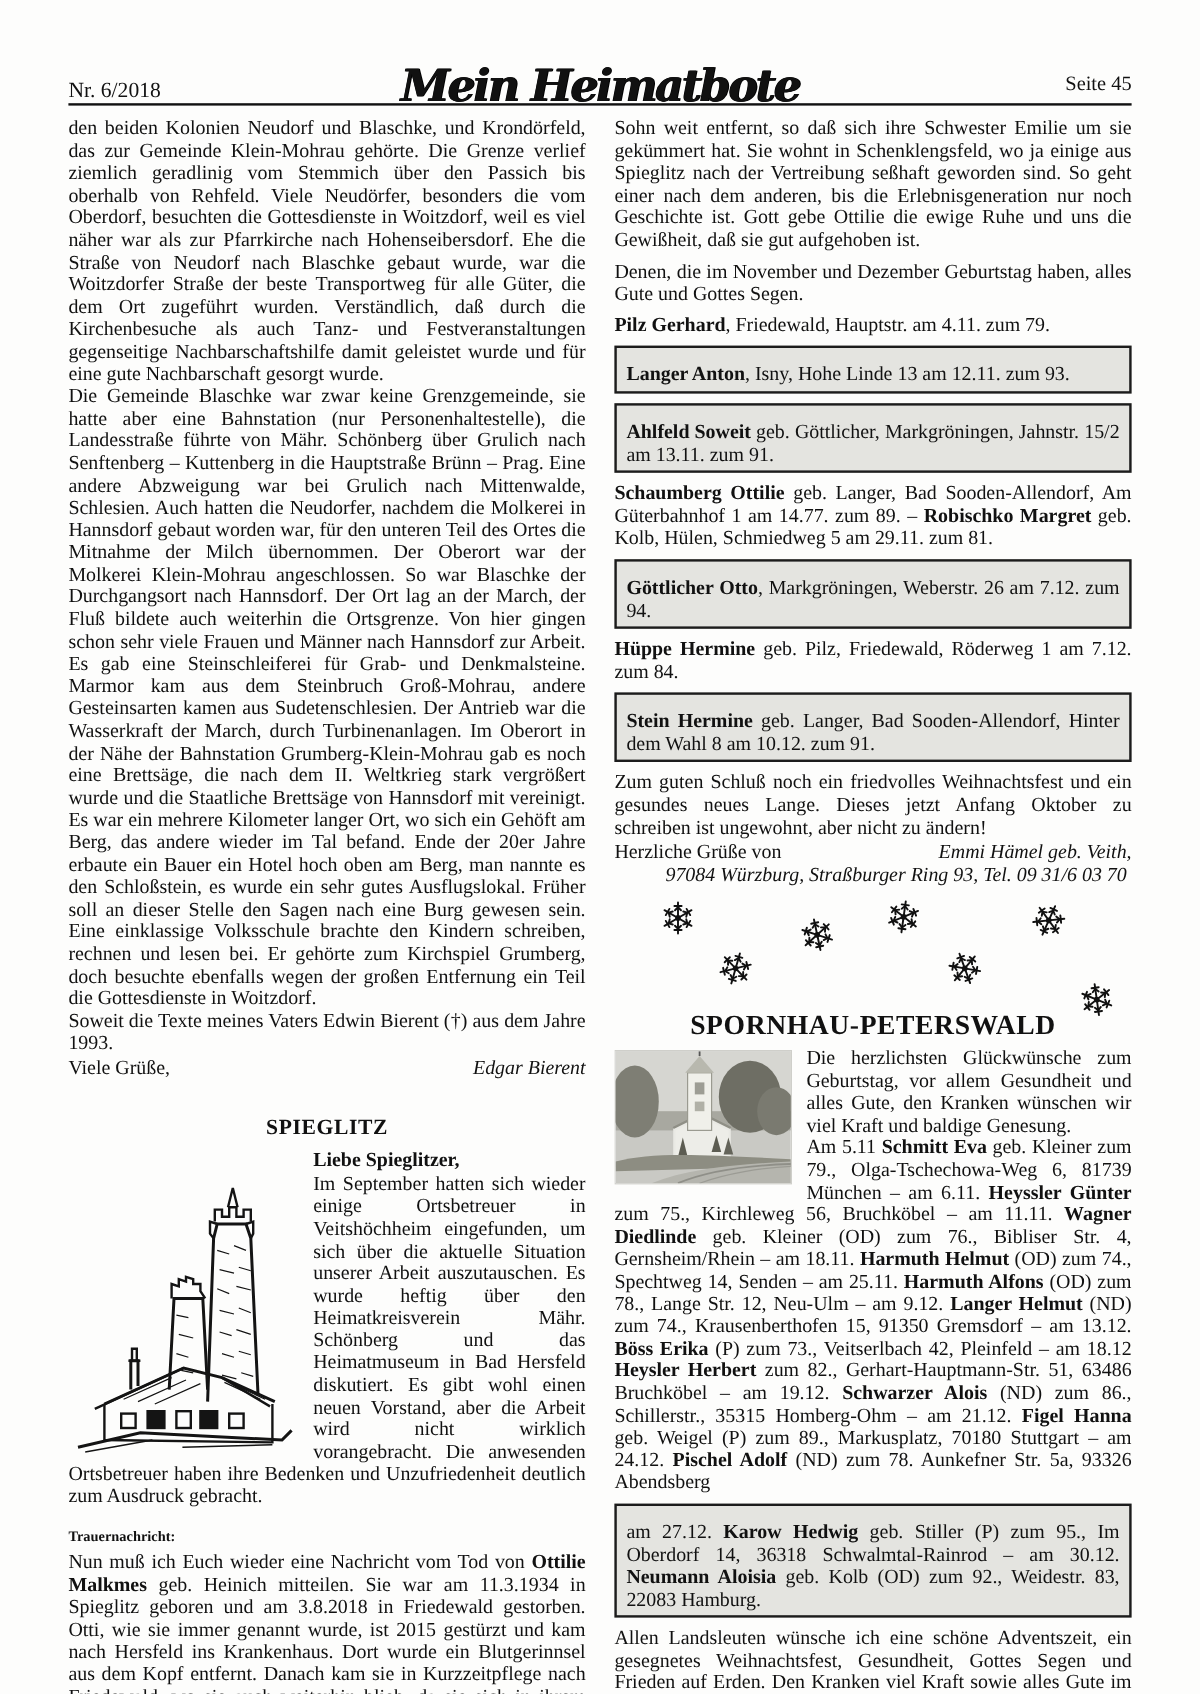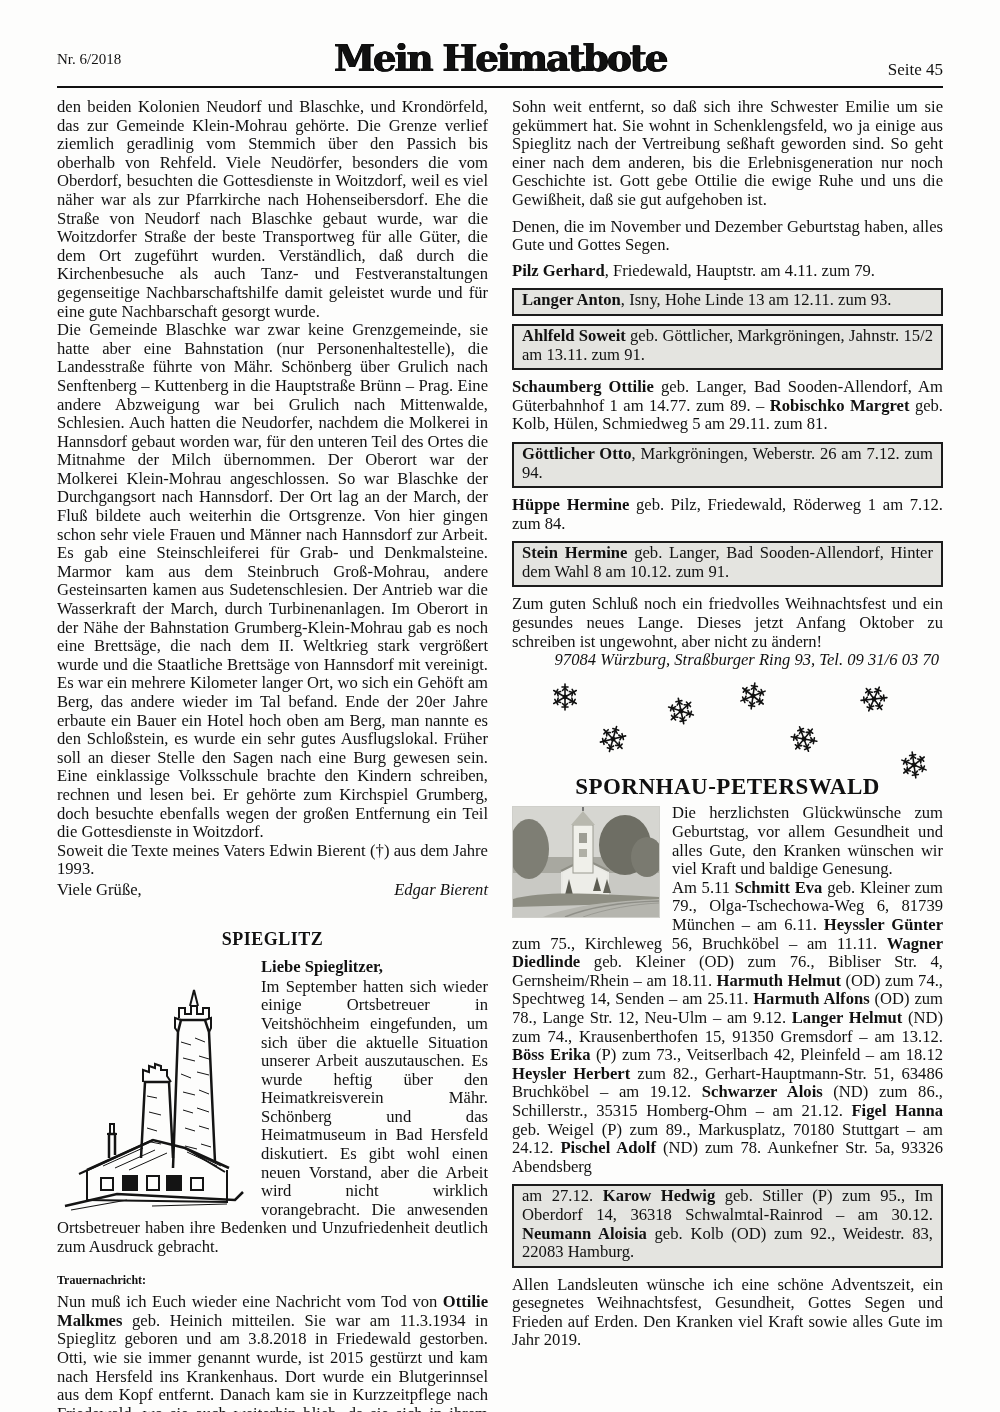--- a/index.html
+++ b/index.html
@@ -13,42 +13,42 @@
     overflow:hidden;
     box-sizing:border-box;
     padding:34px 57px 0 57px;
   }
   
   .header{
     position:relative;
     height:52px;
     border-bottom:2.5px solid #111;
   }
-  .issue{position:absolute;left:0;bottom:18px;font-size:15px;}
+  .issue{position:absolute;left:0;bottom:0;font-size:18px;}
   .pageno{position:absolute;right:0;bottom:6px;font-size:17px;}
   .masthead{
-    position:absolute;left:50%;top:0;transform:translateX(-50%);
+    position:absolute;left:50%;top:13px;transform:translateX(-50%);
     font-family:"DejaVu Serif", serif;
-    font-weight:bold;
+    font-weight:bold;font-style:italic;
     font-size:37px;line-height:48px;
     letter-spacing:-2px;
     text-shadow:0.8px 0 0 #000, -0.4px 0 0 #000;
     white-space:nowrap;
   }
   
   .columns{display:flex;gap:24px;margin-top:10px;}
   .col{width:431px;font-size:16.6px;line-height:18.6px;}
   p{margin:0;text-align:justify;}
   .gap-s{height:8px;}
   .b{font-weight:bold;}
   .entry{margin:7px 0;text-align:justify;}
   .boxed{
     border:2px solid #1c1c1c;
     background:#e4e4e0;
-    padding:1px 8px 4px 8px;
+    padding:13px 8px 4px 8px;
     margin:8px 0;
   }
   .signoff{display:flex;justify-content:space-between;align-items:baseline;margin-top:2px;}
   .sig-right{font-style:italic;}
   .addr{font-style:italic;text-align:right;padding-right:4px;}
   
   .sec-heading{font-weight:bold;font-size:18px;text-align:center;letter-spacing:.5px;margin:0 0 10px 0;}
   .spieglitz{margin-top:30px;}
   .spieglitz-body{overflow:hidden;}
   .tower-fig{float:left;width:192px;height:252px;margin:4px 12px 0 0;}
@@ -189,20 +189,24 @@
 
       <div class="entry"><span class="b">Pilz Gerhard</span><span>, Friedewald, Hauptstr. am 4.11. zum 79.</span></div>
       <div class="entry boxed"><span class="b">Langer Anton</span><span>, Isny, Hohe Linde 13 am 12.11. zum 93.</span></div>
       <div class="entry boxed"><span class="b">Ahlfeld Soweit</span><span> geb. Göttlicher, Markgröningen, Jahnstr. 15/2 am 13.11. zum 91.</span></div>
       <div class="entry"><span class="b">Schaumberg Ottilie</span><span> geb. Langer, Bad Sooden-Allendorf, Am Güterbahnhof 1 am 14.77. zum 89. – </span><span class="b">Robischko Margret</span><span> geb. Kolb, Hülen, Schmiedweg 5 am 29.11. zum 81.</span></div>
       <div class="entry boxed"><span class="b">Göttlicher Otto</span><span>, Markgröningen, Weberstr. 26 am 7.12. zum 94.</span></div>
       <div class="entry"><span class="b">Hüppe Hermine</span><span> geb. Pilz, Friedewald, Röderweg 1 am 7.12. zum 84.</span></div>
       <div class="entry boxed"><span class="b">Stein Hermine</span><span> geb. Langer, Bad Sooden-Allendorf, Hinter dem Wahl 8 am 10.12. zum 91.</span></div>
 
       <p>Zum guten Schluß noch ein friedvolles Weihnachtsfest und ein gesundes neues Lange. Dieses jetzt Anfang Oktober zu schreiben ist ungewohnt, aber nicht zu ändern!</p>
+      <div class="signoff">
+        <span>Herzliche Grüße von</span>
+        <span class="sig-right">Emmi Hämel geb. Veith,</span>
+      </div>
       <div class="addr">97084 Würzburg, Straßburger Ring 93, Tel. 09 31/6 03 70</div>
 
       <div class="flakes">
         <svg class="flake" style="left:38px;top:6px" viewBox="0 0 30 30">
             <use href="#flake-sym"></use>
           </svg>
         <svg class="flake" style="left:86px;top:48px;transform:rotate(16deg)" viewBox="0 0 30 30">
             <use href="#flake-sym"></use>
           </svg>
         <svg class="flake" style="left:154px;top:20px;transform:rotate(-12deg)" viewBox="0 0 30 30">

